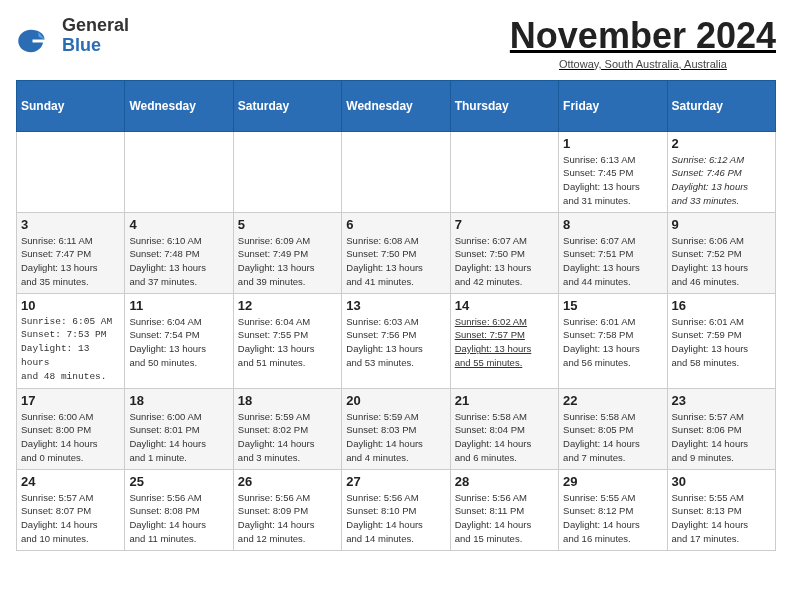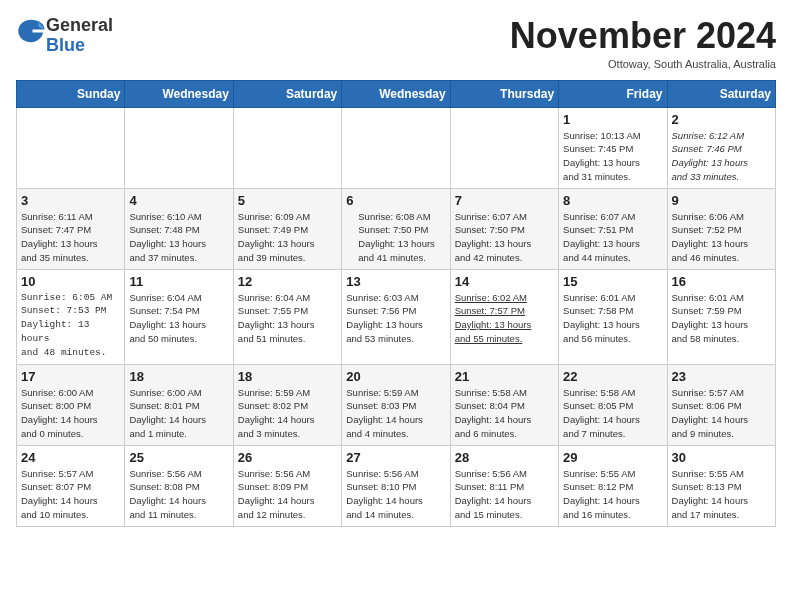--- a/index.html
+++ b/index.html
@@ -11,36 +11,37 @@
       padding: 16px;
     }
     .header {
       display: flex;
       justify-content: space-between;
       align-items: flex-start;
       margin-bottom: 10px;
     }
     .logo {
       display: flex;
-      align-items: flex-start;
-      gap: 0;
+      align-items: flex-end;
+      gap: 16px;
     }
     .logo-text {
       font-size: 18px;
       font-weight: bold;
       line-height: 1.1;
     }
     .logo-text .general { color: #333; }
     .logo-text .blue { color: #2a6db5; }
     .logo-icon {
       width: 30px;
       height: 30px;
     }
     .title-block {
-      text-align: right;
+      text-align: center;
+      text-decoration: underline;
     }
     .month-title {
       font-size: 36px;
       font-weight: bold;
       color: #222;
       line-height: 1.1;
     }
     .location {
       font-size: 11px;
       color: #444;
@@ -49,22 +50,22 @@
     table {
       width: 100%;
       border-collapse: collapse;
       table-layout: fixed;
     }
     thead tr th {
       background-color: #2a6db5;
       color: #fff;
       font-size: 12px;
       font-weight: bold;
-      padding: 6px 4px;
-      text-align: right;
+      padding: 18px 4px;
+      text-align: left;
       border: 1px solid #1a5a9a;
     }
     tbody tr td {
       border: 1px solid #ccc;
       vertical-align: top;
       padding: 4px 4px;
       font-size: 10px;
       color: #333;
       height: 80px;
       background: #fff;
@@ -122,21 +123,21 @@
   </thead>
   <tbody id="calendar-body">
   <tr>
         <td class="empty-cell"></td>
         <td class="empty-cell"></td>
         <td class="empty-cell"></td>
         <td class="empty-cell"></td>
         <td class="empty-cell"></td>
         <td>
           <span class="day-number">1</span>
-          <div class="day-info" style="white-space: pre-line;">Sunrise: 10:13 AM
+          <div class="day-info" style="white-space: pre-line;">Sunrise: 6:13 AM
 Sunset: 7:45 PM
 Daylight: 13 hours
 and 31 minutes.</div>
         </td>
         <td>
           <span class="day-number">2</span>
           <div class="day-info" style="white-space: pre-line; font-style: italic;">Sunrise: 6:12 AM
 Sunset: 7:46 PM
 Daylight: 13 hours
 and 33 minutes.</div>
@@ -159,21 +160,21 @@
         </td>
         <td>
           <span class="day-number">5</span>
           <div class="day-info" style="white-space: pre-line;">Sunrise: 6:09 AM
 Sunset: 7:49 PM
 Daylight: 13 hours
 and 39 minutes.</div>
         </td>
         <td>
           <span class="day-number">6</span>
-          <div class="day-info" style="white-space: pre-line; margin-left: 12px;">Sunrise: 6:08 AM
+          <div class="day-info" style="white-space: pre-line;">Sunrise: 6:08 AM
 Sunset: 7:50 PM
 Daylight: 13 hours
 and 41 minutes.</div>
         </td>
         <td>
           <span class="day-number">7</span>
           <div class="day-info" style="white-space: pre-line;">Sunrise: 6:07 AM
 Sunset: 7:50 PM
 Daylight: 13 hours
 and 42 minutes.</div>

